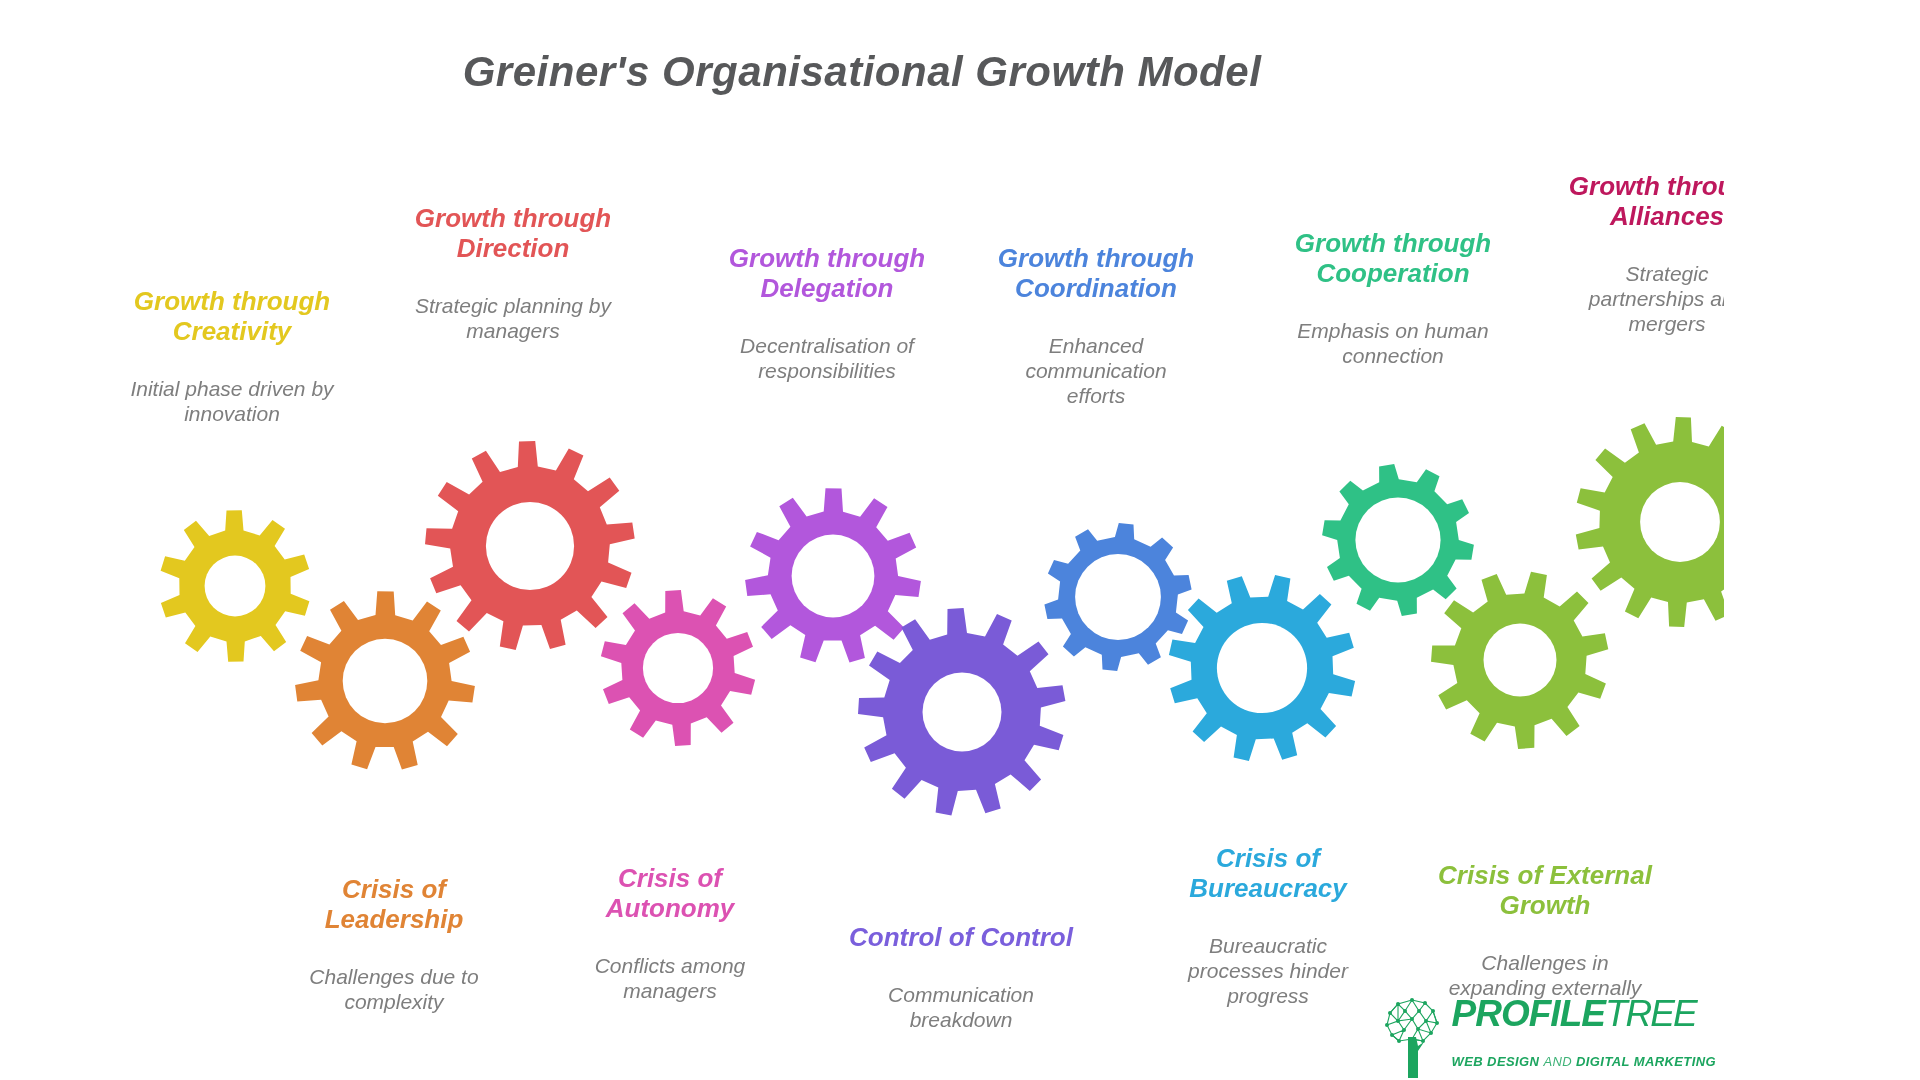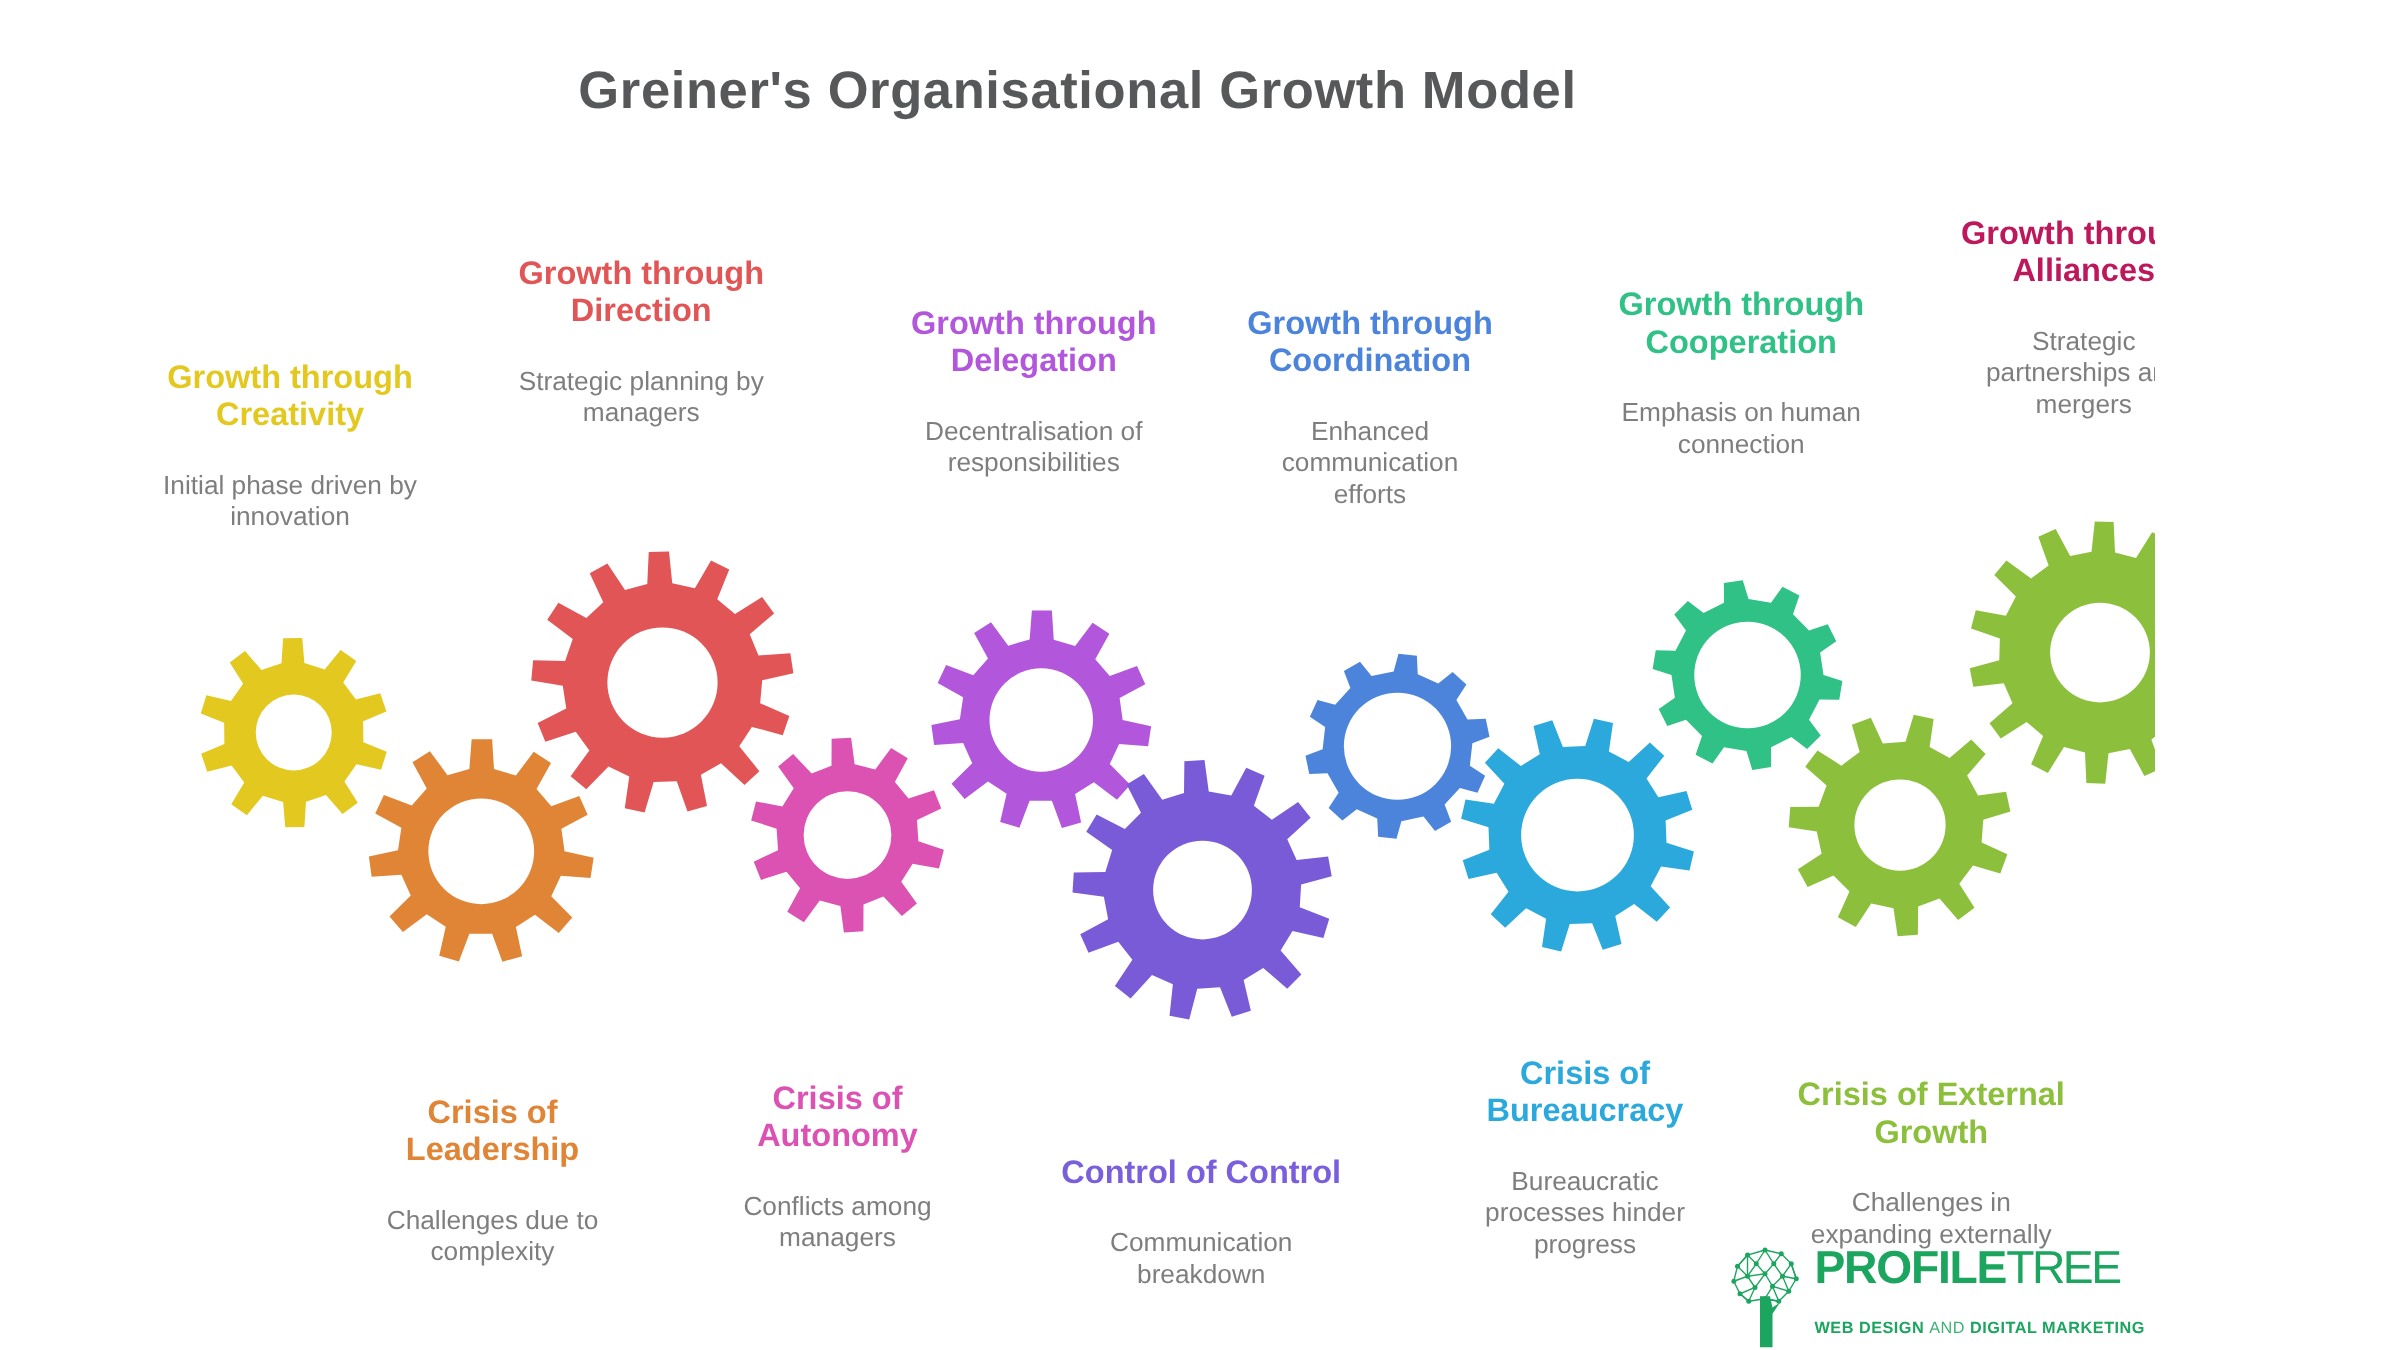--- a/index.html
+++ b/index.html
@@ -1,18 +1,18 @@
 <!DOCTYPE html>
 <html><head>
 <meta charset="utf-8">
 <style>
   html,body{margin:0;padding:0;background:#ffffff;}
   .canvas{
     position:relative;width:1724px;height:1080px;background:#ffffff;
-    overflow:hidden;font-family:"Liberation Sans",sans-serif;
+    overflow:hidden;font-family:"Liberation Sans",sans-serif;font-style:italic;
   }
   .page-title{
     position:absolute;top:48px;left:0;right:0;text-align:center;
     font-size:42px;font-weight:700;color:#57585A;letter-spacing:.5px;
   }
   #gear-layer{position:absolute;top:0;left:0;}
   .block{position:absolute;transform:translateX(-50%);text-align:center;width:340px;margin-left:0;}
   .block-label{font-size:26px;font-weight:700;line-height:30px;margin:0 auto;}
   .block-desc{font-size:21px;line-height:25px;color:#7E7E7E;margin:30px auto 0;}
   .logo{position:absolute;right:8px;bottom:2px;display:flex;align-items:flex-start;gap:9px;}

